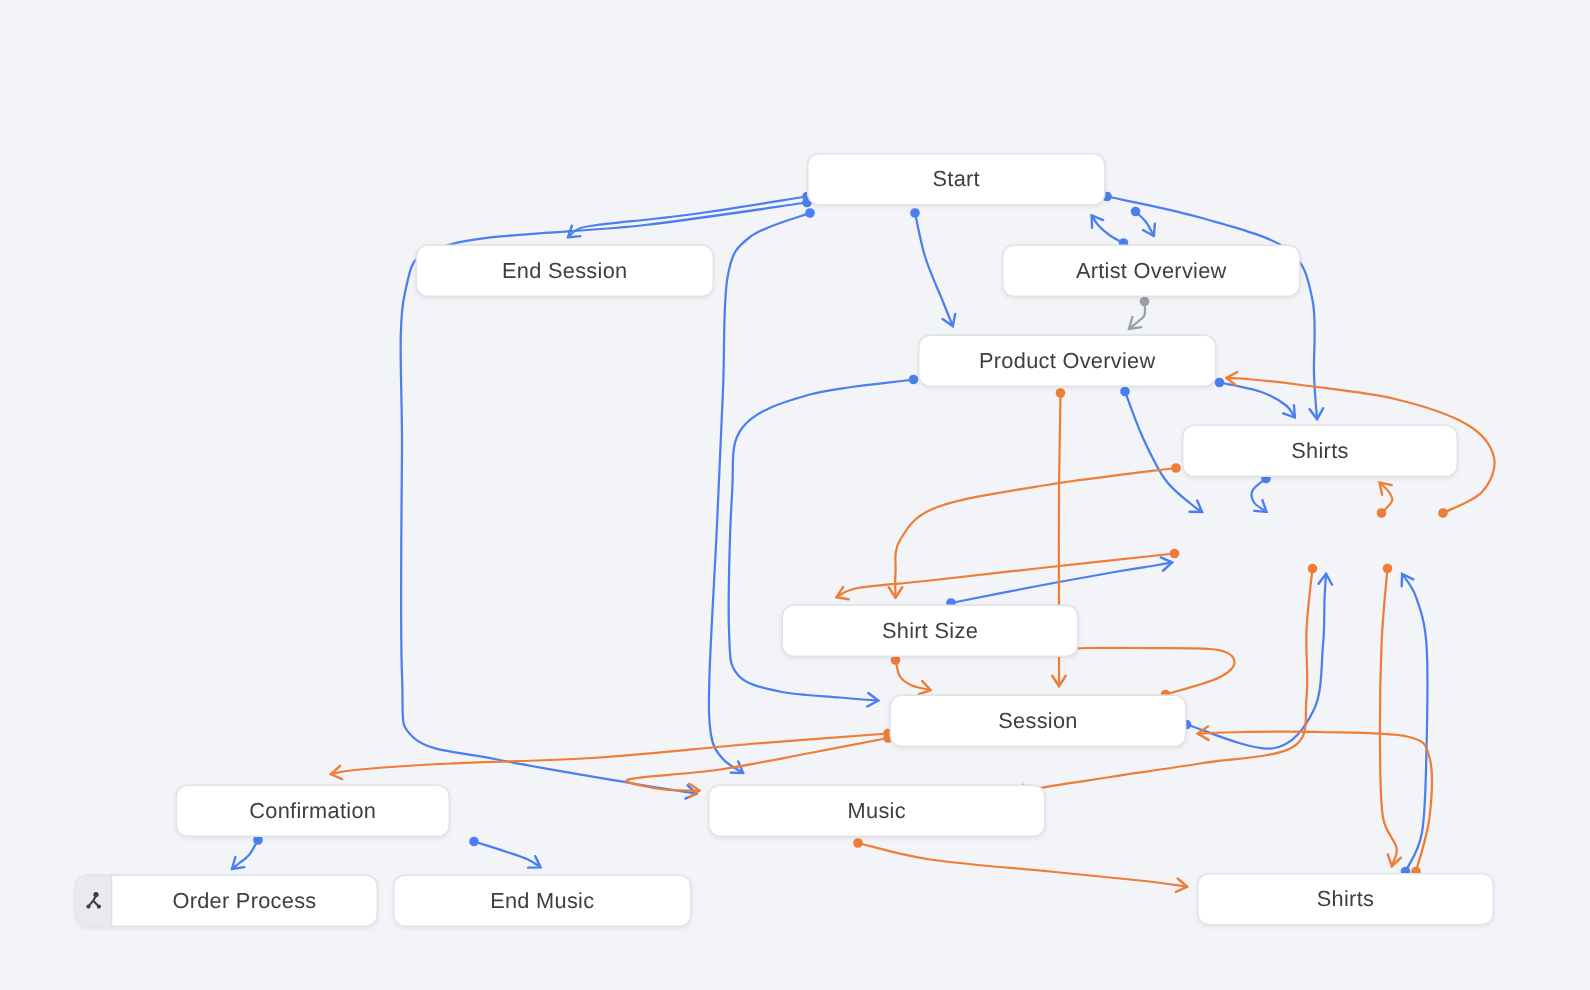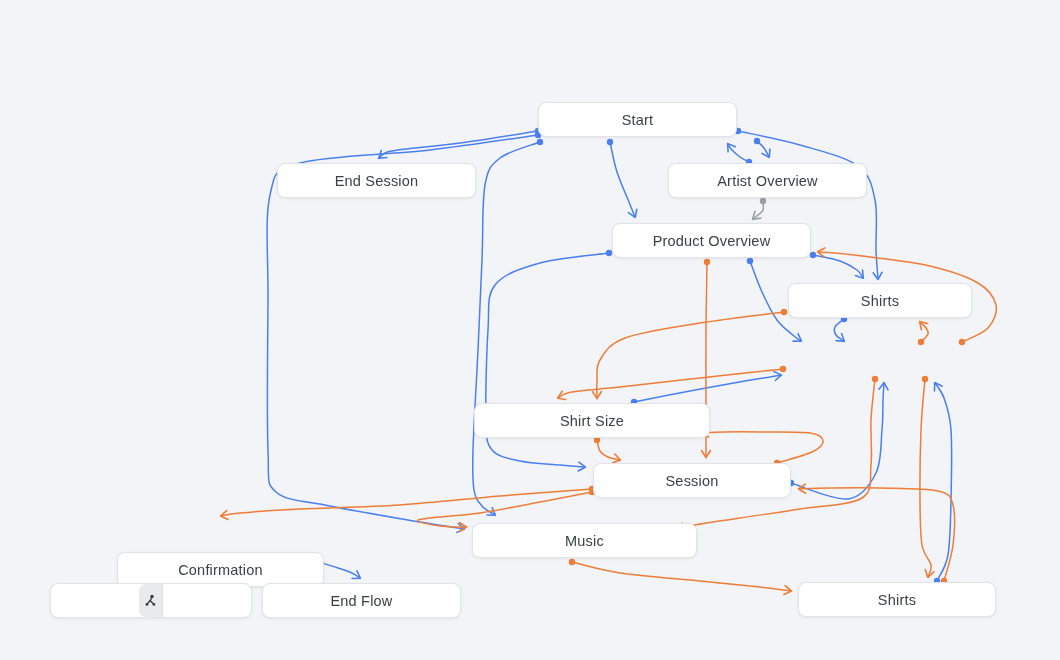--- a/index.html
+++ b/index.html
@@ -123,41 +123,42 @@
     </div>
     <div class="node" style="left: 668px; top: 163px; width: 199px; height: 35px;">
       <span class="label">Artist Overview</span>
     </div>
     <div class="node" style="left: 612px; top: 223px; width: 199px; height: 35px;">
       <span class="label">Product Overview</span>
     </div>
     <div class="node" style="left: 788px; top: 283px; width: 184px; height: 35px;">
       <span class="label">Shirts</span>
     </div>
-    <div class="node" style="left: 474px; top: 403px; width: 236px; height: 35px;">
+    <div class="node" style="left: 521px; top: 403px; width: 198px; height: 35px;">
       <span class="label">Shirt Size</span>
     </div>
     <div class="node" style="left: 593px; top: 463px; width: 198px; height: 35px;">
       <span class="label">Session</span>
     </div>
-    <div class="node" style="left: 117px; top: 552px; width: 207px; height: 35px;">
+    <div class="node" style="left: 117px; top: 523px; width: 183px; height: 35px;">
       <span class="label">Confirmation</span>
     </div>
     <div class="node" style="left: 472px; top: 523px; width: 225px; height: 35px;">
       <span class="label">Music</span>
     </div>
     <div class="node" style="left: 50px; top: 583px; width: 202px; height: 35px;">
       <span class="iconbox">
         <svg width="13" height="13" viewBox="0 0 14 14">
           <circle cx="8.6" cy="2.6" r="1.9" fill="#3c4043"></circle>
           <path d="M8.6,3.5 L6.6,7 L3.2,11 M6.6,7 L10.6,11" fill="none" stroke="#3c4043" stroke-width="1.5" stroke-linecap="round"></path>
           <circle cx="3.2" cy="11.2" r="1.5" fill="#3c4043"></circle>
           <circle cx="10.7" cy="11.2" r="1.5" fill="#3c4043"></circle>
         </svg>
       </span>
+      <span class="label">Order Process</span>
     </div>
     <div class="node" style="left: 262px; top: 583px; width: 199px; height: 35px;">
-      <span class="label">End Flow</span>
+      <span class="label">End Music</span>
     </div>
     <div class="node" style="left: 798px; top: 582px; width: 198px; height: 35px;">
       <span class="label">Shirts</span>
     </div>
   </div>
 
 </body></html>

